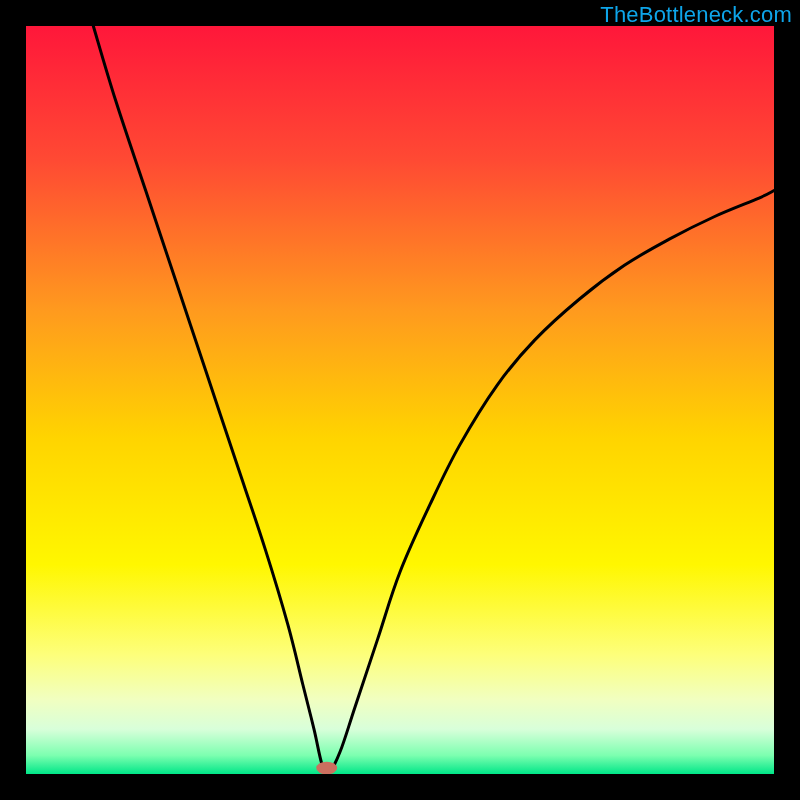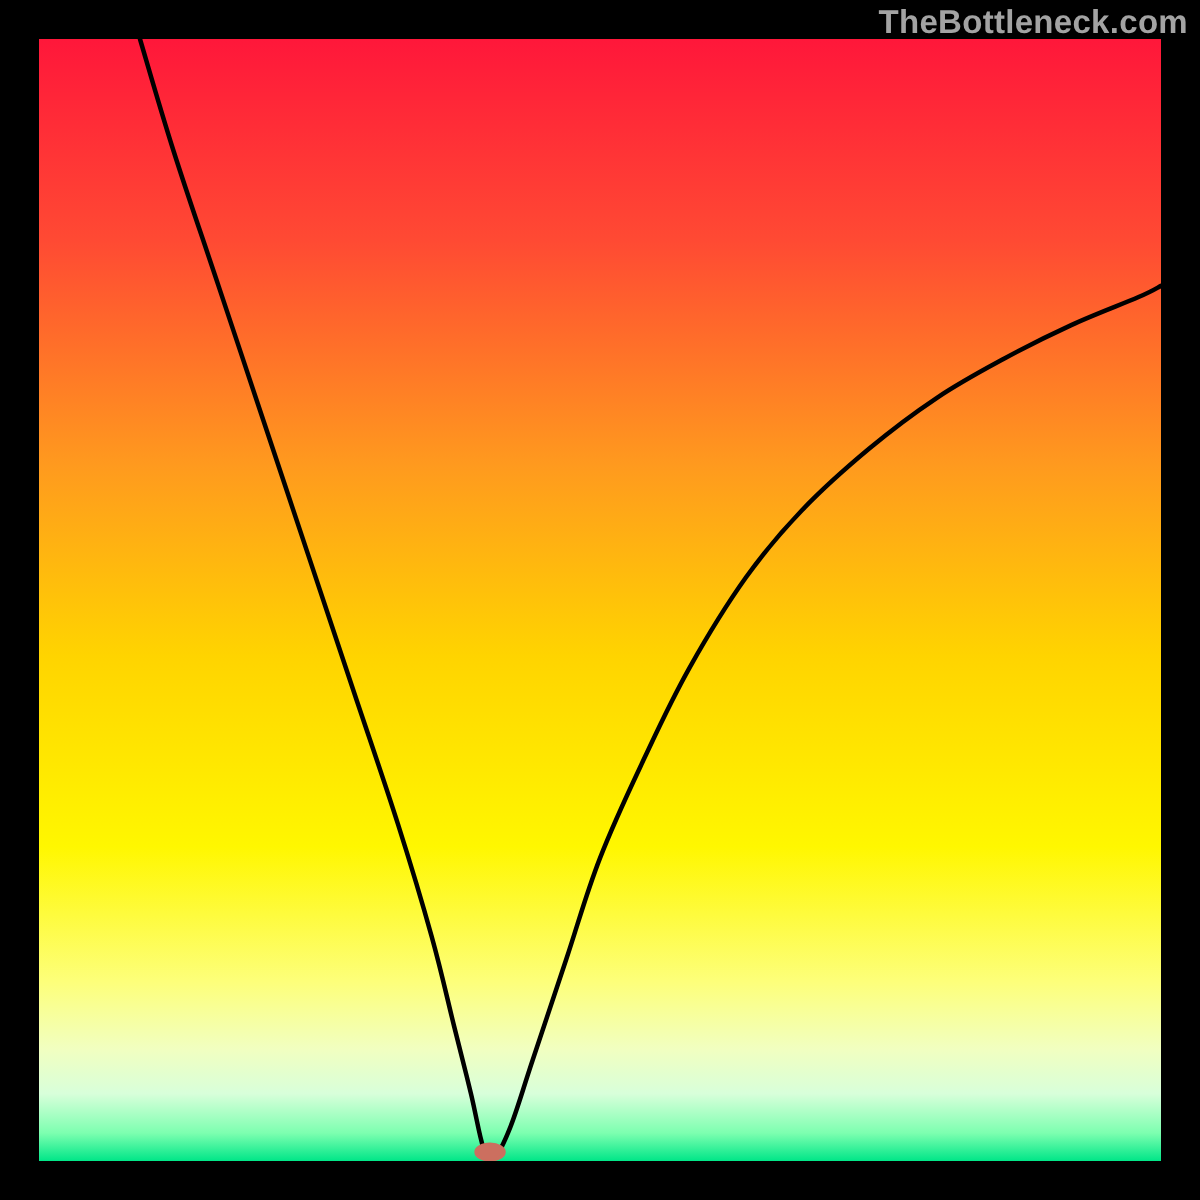--- a/index.html
+++ b/index.html
@@ -14,23 +14,23 @@
   .outer {
     position: relative;
     width: 800px;
     height: 800px;
     background: #000;
   }
   .watermark {
     position: absolute;
     top: 2px;
     right: 8px;
-    color: #a3a3a3;
+    color: #0ea5e9;
     font-size: 22px;
-    font-weight: 700;
+    font-weight: 400;
     letter-spacing: 0.2px;
     z-index: 20;
     text-align: center;
   }
   .plot-wrap {
     position: absolute;
     left: 26px;
     top: 26px;
     width: 748px;
     height: 748px;

